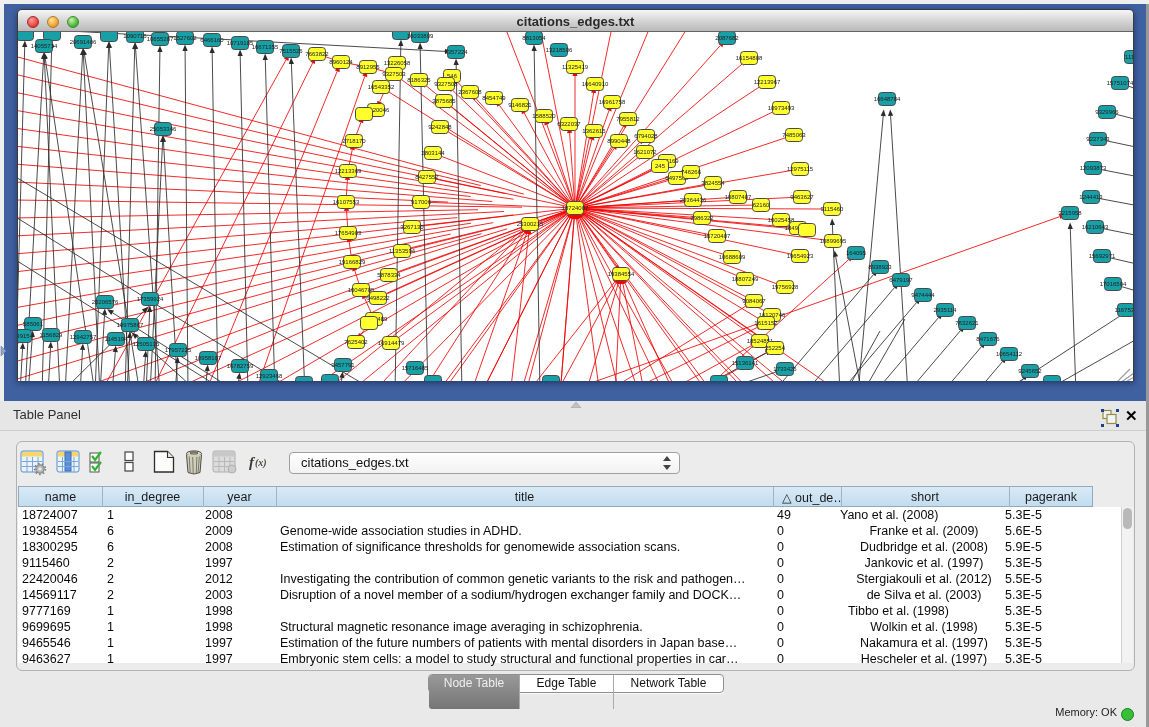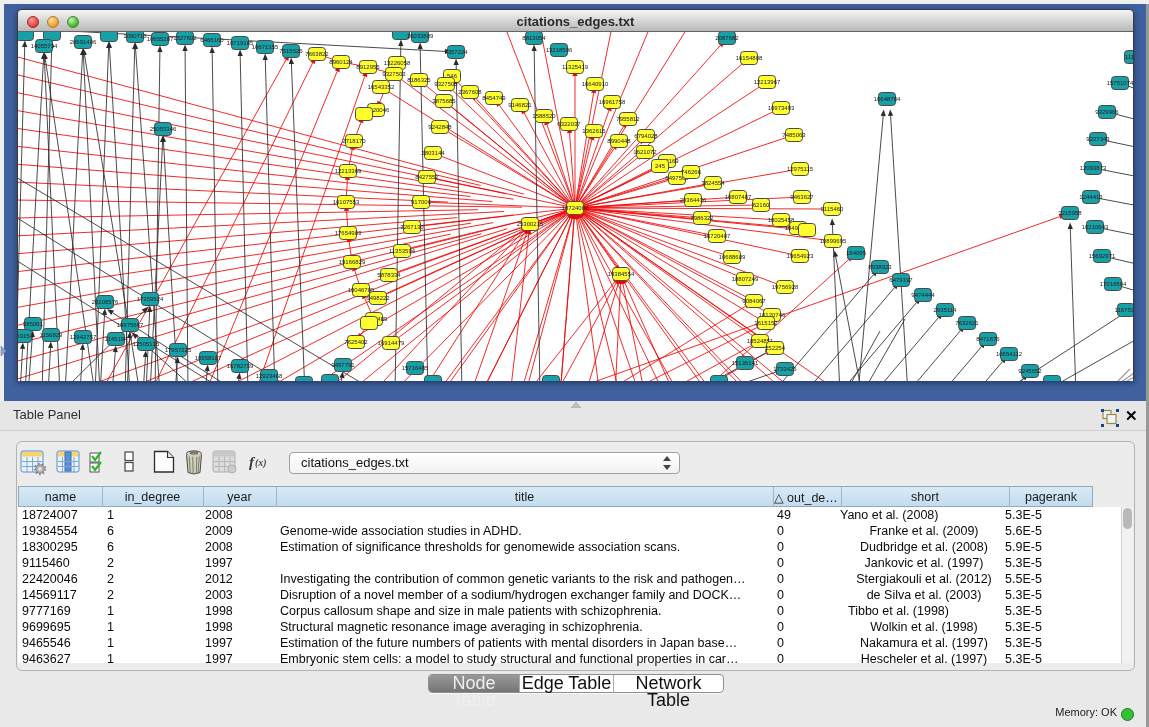--- a/index.html
+++ b/index.html
@@ -18,21 +18,21 @@
 #dropdown{left:289px;top:452px;width:391px;height:22px;background:linear-gradient(#ffffff,#f2f2f2);border:1px solid #a0a0a0;border-radius:4px;font-size:13px;color:#111;line-height:20px;padding-left:11px}
 #thead{left:18px;top:486px;width:1075px;height:21px;background:linear-gradient(#d9eaf6,#c2dcee);border:1px solid #92aabc}
 .th{position:absolute;top:3px;font-size:12.5px;color:#1a1a1a;text-align:center;white-space:nowrap;overflow:hidden}
 .tsep{position:absolute;top:0;width:1px;height:20px;background:#9fb4c6}
 #tbody{left:18px;top:507px;width:1103px;height:156px;background:#fff}
 .row{position:absolute;height:16px;width:100%;font-size:12.5px;color:#0a0a0a;white-space:nowrap}
 .c{position:absolute;top:1px}
 #sbar{left:1121px;top:507px;width:12px;height:156px;background:#f2f2f2;border-left:1px solid #d0d0d0}
 #sthumb{left:1122.5px;top:508px;width:9px;height:21px;background:#b9b9b9;border-radius:5px}
 #tabs{left:428px;top:674px;width:296px;height:19px;border:1px solid #8f8f8f;border-radius:4px;background:#fff;box-shadow:0 1px 1px rgba(255,255,255,.8)}
-.tab{position:absolute;top:0;height:17px;font-size:18px;text-align:center;line-height:17px}
+.tab{position:absolute;top:0;height:34px;font-size:12px;text-align:center;line-height:17px}
 #mem{left:0px;top:706px;width:1117px;text-align:right;font-size:11px;color:#222}
 #memdot{left:1121px;top:708px;width:13px;height:13px;border-radius:50%;background:#35c135;border:1px solid #1d7a1d}
 </style></head><body>
 <div id="app">
   <div class="abs" id="desktop"></div>
   <div class="abs" id="rightstrip"></div>
   <div class="abs" style="left:0;top:0;width:1149px;height:4px;background:#efefef"></div>
   <div class="abs" style="left:0;top:0;width:4px;height:401px;background:#efefef"></div>
   <div class="abs" id="win">
     <div class="abs" id="titlebar"></div>
@@ -773,21 +773,21 @@
   <div class="abs" id="dropdown">citations_edges.txt</div>
   <svg class="abs" style="left:662px;top:456px" width="10" height="14" viewBox="0 0 10 14">
 <path d="M5 0l4 5H1z" fill="#444"></path>
       <path d="M5 14l4-5H1z" fill="#444"></path>
     </svg>
   <div class="abs" id="thead">
     <div class="th" style="left:0;width:83px">name</div>
     <div class="th" style="left:83px;width:101px">in_degree</div>
     <div class="th" style="left:184px;width:73px">year</div>
     <div class="th" style="left:257px;width:497px">title</div>
-    <div class="th" style="left:754px;width:68px;text-align:left;padding-left:1px">△ out_de…</div>
+    <div class="th" style="left:754px;width:68px;text-align:left;padding-left:9px">△ out_de…</div>
     <div class="th" style="left:822px;width:168px">short</div>
     <div class="th" style="left:990px;width:84px">pagerank</div>
     <div class="tsep" style="left:83px"></div>
       <div class="tsep" style="left:184px"></div>
     <div class="tsep" style="left:257px"></div>
       <div class="tsep" style="left:754px"></div>
     <div class="tsep" style="left:822px"></div>
       <div class="tsep" style="left:990px"></div>
   </div>
   <div class="abs" id="tbody">
@@ -840,21 +840,20 @@
         <span class="c" style="left:187px">2003</span>
         <span class="c" style="left:262px">Disruption of a novel member of a sodium/hydrogen exchanger family and DOCK…</span>
         <span class="c" style="left:759px">0</span>
         <span class="c" style="left:822px;width:168px;text-align:center">de Silva et al. (2003)</span>
         <span class="c" style="left:987px">5.3E-5</span>
       </div>
       <div class="row" style="top:96px">
         <span class="c" style="left:4px">9777169</span>
         <span class="c" style="left:89px">1</span>
         <span class="c" style="left:187px">1998</span>
-        <span class="c" style="left:262px">Corpus callosum shape and size in male patients with schizophrenia.</span>
         <span class="c" style="left:759px">0</span>
         <span class="c" style="left:830px;width:168px;text-align:left">Tibbo et al. (1998)</span>
         <span class="c" style="left:987px">5.3E-5</span>
       </div>
       <div class="row" style="top:112px">
         <span class="c" style="left:4px">9699695</span>
         <span class="c" style="left:89px">1</span>
         <span class="c" style="left:187px">1998</span>
         <span class="c" style="left:262px">Structural magnetic resonance image averaging in schizophrenia.</span>
         <span class="c" style="left:759px">0</span>

